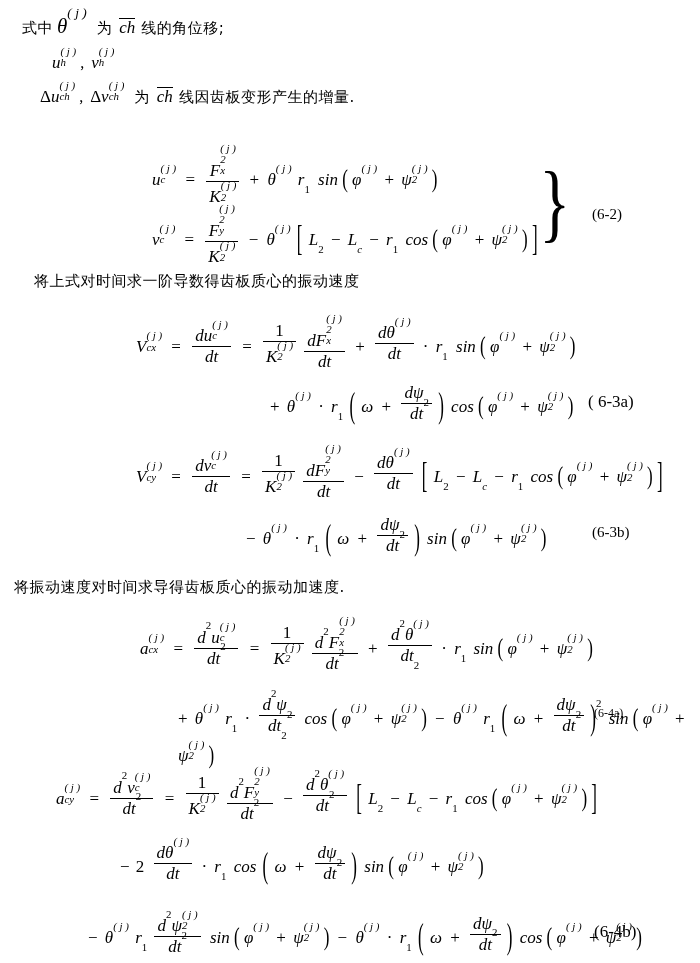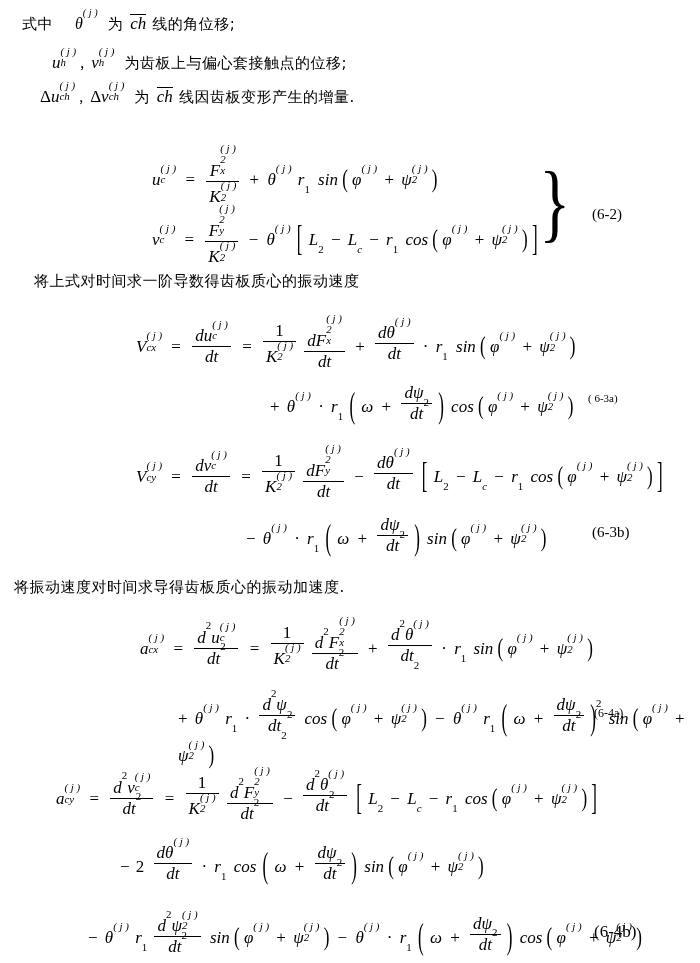--- a/index.html
+++ b/index.html
@@ -105,31 +105,30 @@
     transform: scaleX(0.75);
   }
 </style>
 </head>
 <body>
 
 <div class="page">
 
   <div class="row" style="left:22px; top:14px; font-size:16px;">
     <span class="cn">式中</span>
-    <span class="math" style="font-size:16px; margin-left:18px;"><span>θ</span><sup class="s">( j )</sup></span>
+    <span class="math" style="font-size:21px; "><span>θ</span><sup class="s">( j )</sup></span>
     <span class="cn" style="margin-left:6px;">为</span>
     <span class="math ovl" style="font-size:17px; margin-left:3px;">ch</span>
     <span class="cn" style="margin-left:2px;">线的角位移;</span>
   </div>
 
   <div class="row" style="left:52px; top:48px; font-size:16px;">
     <span class="math" style="font-size:17px;"><span>u</span><span class="ss"><span>( j )</span><span>h</span></span></span>
     <span class="up">,</span>
     <span class="math" style="font-size:17px; margin-left:3px;"><span>v</span><span class="ss"><span>( j )</span><span>h</span></span></span>
-    <span class="cn" style="margin-left:6px;">为齿板上与偏心套接触点的位移;</span>
   </div>
 
   <div class="row" style="left:40px; top:82px; font-size:16px;">
     <span class="up" style="font-size:17px;">Δ</span><span class="math" style="font-size:17px;"><span>u</span><span class="ss"><span>( j )</span><span>ch</span></span></span>
     <span class="up">,</span>
     <span class="up" style="font-size:17px; margin-left:3px;">Δ</span><span class="math" style="font-size:17px;"><span>v</span><span class="ss"><span>( j )</span><span>ch</span></span></span>
     <span class="cn" style="margin-left:6px;">为</span>
     <span class="math ovl" style="font-size:17px; margin-left:3px;">ch</span>
     <span class="cn" style="margin-left:2px;">线因齿板变形产生的增量.</span>
   </div>
@@ -241,21 +240,21 @@
       <span class="den math"><span>d</span><span>t</span></span>
     </span>
     <span class="paren big2">)</span>
     <span class="math" style="margin-left:3px;">cos</span>
     <span class="paren big1">(</span>
     <span class="math"><span>φ</span><sup class="s">( j )</sup></span>
     <span class="up" style="margin:0 3px;">+</span>
     <span class="math"><span>ψ</span><span class="ss"><span>( j )</span><span>2</span></span></span>
     <span class="paren big1">)</span>
   </div>
-  <div class="eqno" style="left:588px; top:392px; font-size:11px;text-align:right;">( 6-3a)</div>
+  <div class="eqno" style="left:588px; top:392px; font-size:17px;text-align:right;">( 6-3a)</div>
 
   <div class="row" style="left:136px; top:450px; font-size:17px;">
     <span class="math"><span>V</span><span class="ss"><span>( j )</span><span>cy</span></span></span>
     <span class="up" style="margin:0 5px;">=</span>
     <span class="frac">
       <span class="num math"><span>d</span><span>v</span><span class="ss"><span>( j )</span><span>c</span></span></span>
       <span class="den math"><span>d</span><span>t</span></span>
     </span>
     <span class="up" style="margin:0 5px;">=</span>
     <span class="frac">

